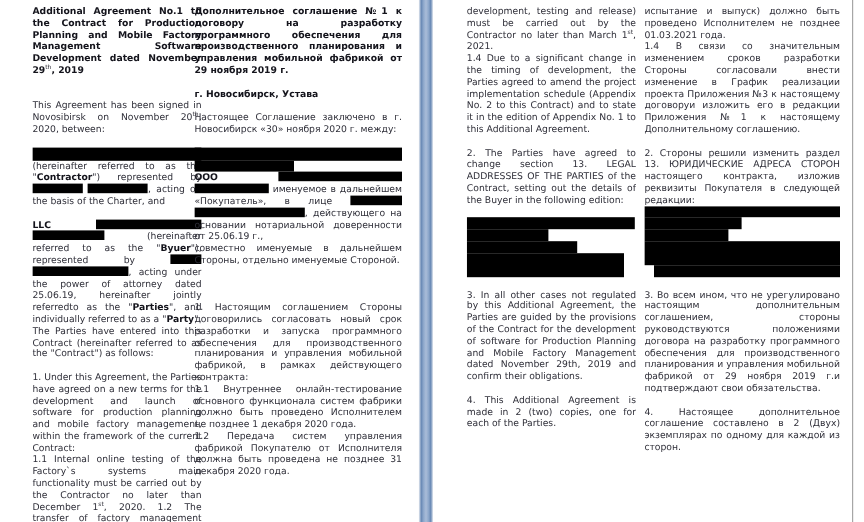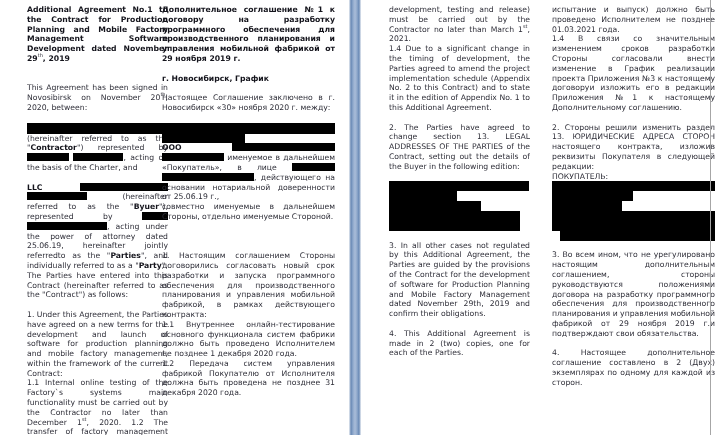--- a/index.html
+++ b/index.html
@@ -35,21 +35,21 @@
         <div class="blank" style="height: 9.8px;"></div>
         <p><b>LLC</b> <span class="ibar" style="width: 88px;"></span> <span class="ibar" style="width: 60px;"></span> (hereinafter referred to as the "<b>Byuer</b>"), represented by <span class="ibar" style="width: 26px;"></span> <span class="ibar" style="width: 80px;"></span>, acting under the power of attorney dated 25.06.19, hereinafter jointly referredto as the "<b>Parties</b>", and individually referred to as a "<b>Party</b>".</p>
         <p>The Parties have entered into this Contract (hereinafter referred to as the "Contract") as follows:</p>
         <div class="blank" style="height: 9.8px;"></div>
         <p>1. Under this Agreement, the Parties have agreed on a new terms for the development and launch of software for production planning and mobile factory management, within the framework of the current Contract:</p>
         <p>1.1 Internal online testing of the Factory`s systems main functionality must be carried out by the Contractor no later than December 1<sup>st</sup>, 2020. 1.2 The transfer of factory management systems from the Contractor to the Buyer must be carried out no later than December 31, 2020.</p>
       </div>
     <div class="col" style="left:162px;width:173px;">
         <p><b>Дополнительное соглашение №1 к договору на разработку программного обеспечения для производственного планирования и управления мобильной фабрикой от 29 ноября 2019 г.</b></p>
         <div class="blank" style="height: 9.8px;"></div>
-        <p><b>г. Новосибирск, График</b></p>
+        <p><b>г. Новосибирск, Устава</b></p>
         <div class="blank" style="height: 9.8px;"></div>
         <p>Настоящее Соглашение заключено в г. Новосибирск «30» ноября 2020 г. между:</p>
         <div class="blank" style="height: 9.8px;"></div>
         <div class="rline" style="width: 173px; height: 11px;"></div>
         <div class="rline" style="width: 83px; height: 9.8px;"></div>
         <p><b>ООО</b> <span class="ibar" style="width: 103px;"></span> <span class="ibar" style="width: 62px;"></span> именуемое в дальнейшем «Покупатель», в лице <span class="ibar" style="width: 43px;"></span> <span class="ibar" style="width: 92px;"></span>, действующего на основании нотариальной доверенности от 25.06.19 г.,</p>
         <p>совместно именуемые в дальнейшем Стороны, отдельно именуемые Стороной.</p>
         <div class="blank" style="height: 9.8px;"></div>
         <div class="blank" style="height: 19.6px;"></div>
         <p>1. Настоящим соглашением Стороны договорились согласовать новый срок разработки и запуска программного обеспечения для производственного планирования и управления мобильной фабрикой, в рамках действующего контракта:</p>
@@ -69,26 +69,25 @@
         <div class="blank" style="height: 9.8px;"></div>
         <div class="rline" style="width: 140px; height: 9.8px;"></div>
         <div class="rline" style="width: 68px; height: 9.8px;"></div>
         <div class="rline" style="width: 92px; height: 9.8px;"></div>
         <div class="rline" style="width: 131px; height: 20px;"></div>
         <div class="blank" style="height: 9.8px;"></div>
         <p>3. In all other cases not regulated by this Additional Agreement,  the Parties are guided by the provisions of the Contract for the development of software for Production Planning and Mobile Factory Management dated November 29th, 2019 and confirm their obligations.</p>
         <div class="blank" style="height: 9.8px;"></div>
         <p>4. This Additional Agreement is made in 2 (two) copies, one for each of the Parties.</p>
       </div>
-    <div class="col" style="left:176px;width:163px;margin-left:15px;">
+    <div class="col" style="left:176px;width:163px;">
         <p>испытание и выпуск) должно быть проведено Исполнителем не позднее 01.03.2021 года.</p>
         <p>1.4 В связи со значительным изменением сроков разработки Стороны согласовали внести изменение в График реализации проекта Приложения №3 к настоящему договоруи изложить его в редакции Приложения №1 к настоящему Дополнительному соглашению.</p>
         <div class="blank" style="height: 9.8px;"></div>
         <p>2. Стороны решили изменить раздел 13. ЮРИДИЧЕСКИЕ АДРЕСА СТОРОН настоящего контракта, изложив реквизиты Покупателя в следующей редакции:</p>
-        <p>ПОКУПАТЕЛЬ:</p>
         <div class="rline" style="width: 163px; height: 9.8px;"></div>
         <div class="rline" style="width: 81px; height: 9.8px;"></div>
         <div class="rline" style="width: 70px; height: 9.8px;"></div>
         <div class="rline" style="width: 163px; height: 20px;"></div>
         <div class="rline" style="width: 155px; height: 9.8px; margin-left: 8px;"></div>
         <div class="blank" style="height: 9.8px;"></div>
         <p>3. Во всем ином, что не урегулировано настоящим дополнительным соглашением, стороны руководствуются положениями договора на разработку программного обеспечения для производственного планирования и управления мобильной фабрикой от 29 ноября 2019 г.и подтверждают свои обязательства.</p>
         <div class="blank" style="height: 9.8px;"></div>
         <p>4. Настоящее дополнительное соглашение составлено в 2 (Двух) экземплярах по одному для каждой из сторон.</p>
       </div>

